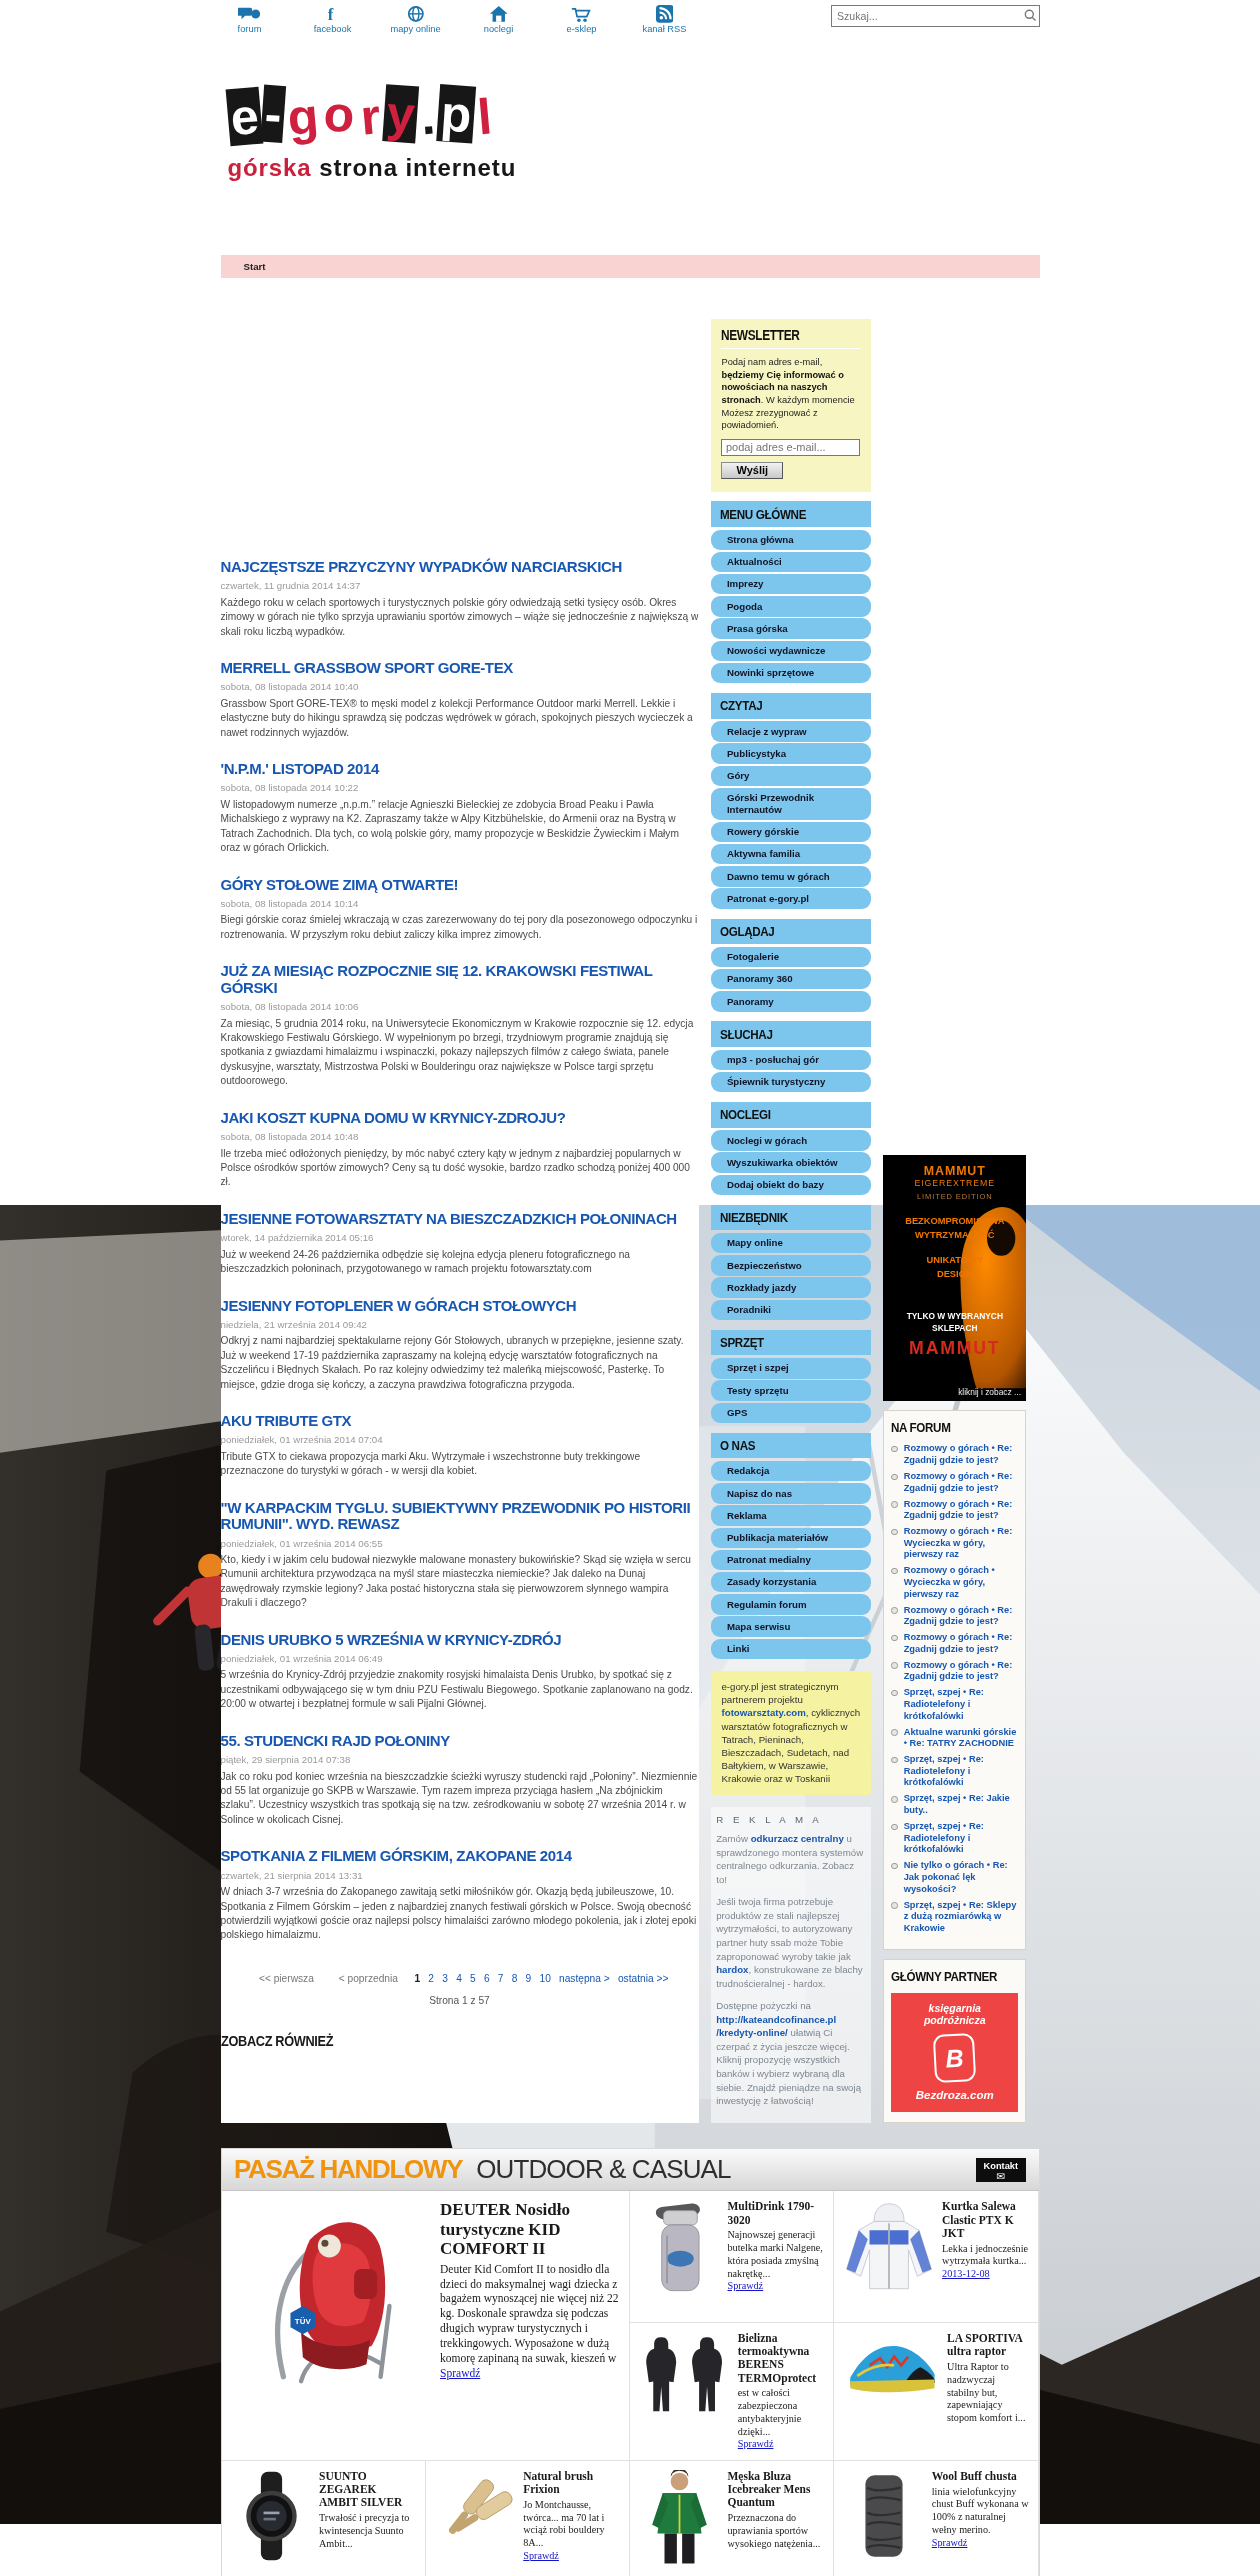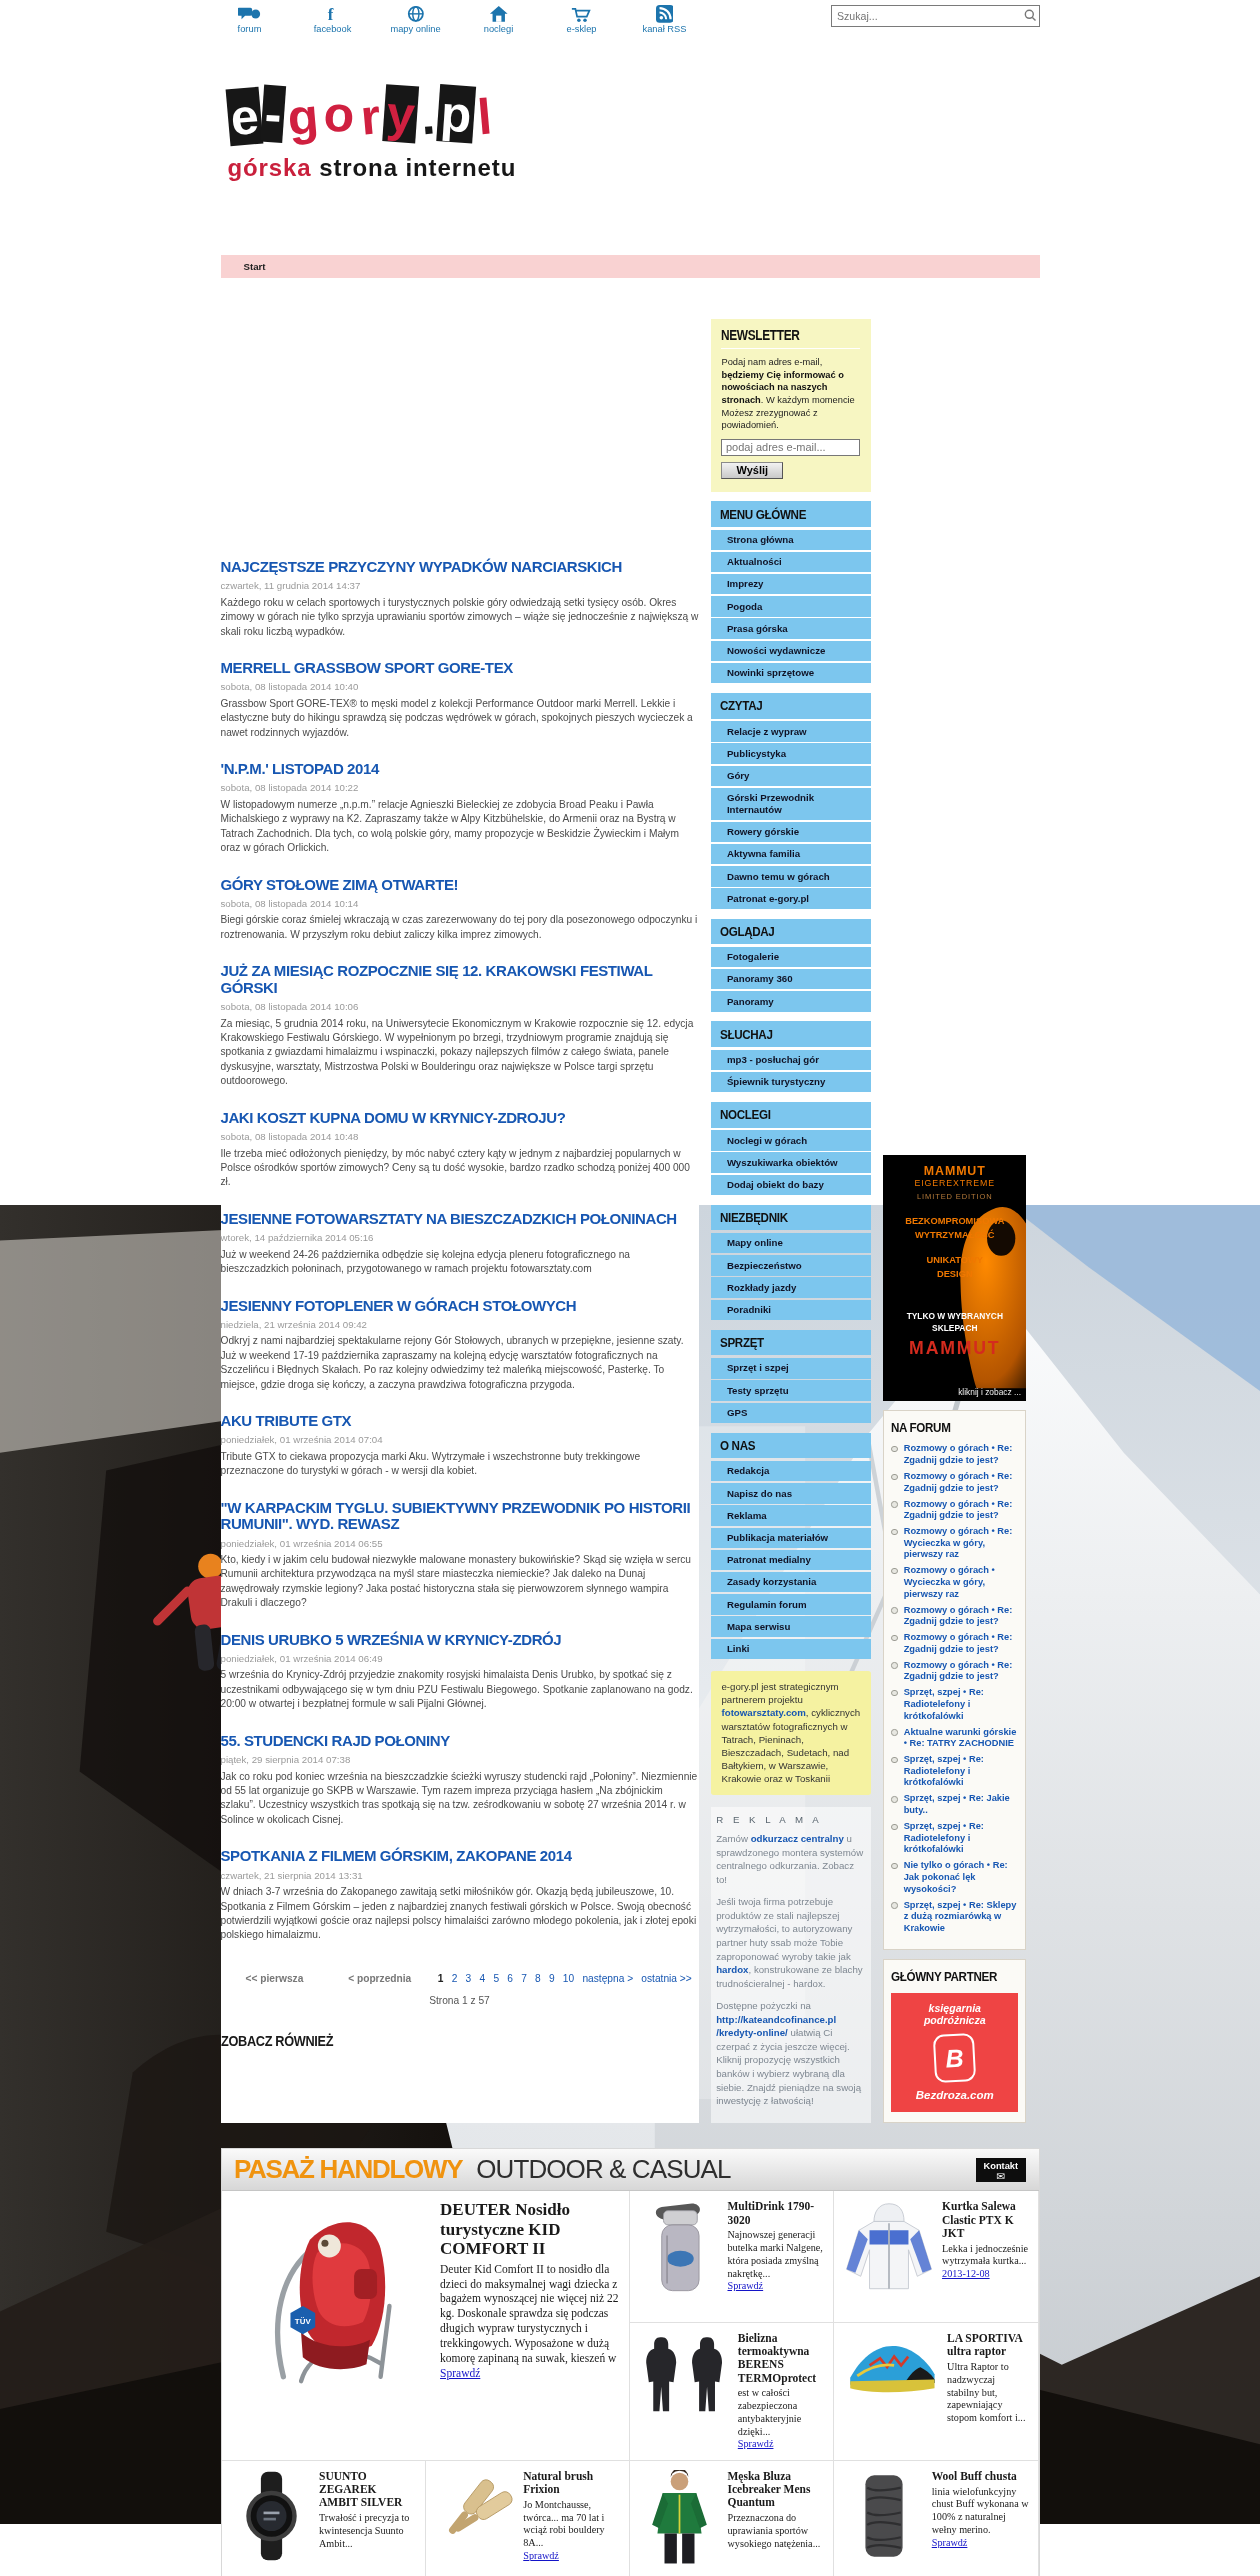--- a/index.html
+++ b/index.html
@@ -42,21 +42,21 @@
   .col-side{width:160px;}
   .col-right{width:143px;}
 
   
   .article{margin-bottom:21px;}
   .article-title{margin:0 0 4.4px 0;font-size:15px;font-weight:bold;color:#1757B2;letter-spacing:-0.4px;
       text-transform:uppercase;line-height:1.12;cursor:pointer;}
   .article-date{color:#9a9a9a;font-size:9.7px;margin-bottom:4.4px;}
   .article-body{margin:0;color:#4a4a4a;font-size:10.2px;line-height:1.42;}
   .pagination{text-align:center;font-size:10.2px;color:#555;margin-top:30px;}
-  .pg-muted{color:#777;margin:0 21px;font-weight:bold;}
+  .pg-muted{color:#777;margin:0 11px;}
   .pg-cur{font-weight:bold;color:#222;margin:0 2.7px;}
   .pg-link{color:#1757B2;margin:0 2.7px;cursor:pointer;}
   .pg-next{color:#1757B2;margin:0 2.7px;cursor:pointer;}
   .page-info{text-align:center;font-size:10.2px;color:#555;margin-top:10.6px;}
   .see-also{margin-top:26.5px;font-size:15px;font-weight:bold;color:#1a1a1a;letter-spacing:-0.4px;}
 
   .cond{display:inline-block;transform:scaleX(0.85);transform-origin:0 50%;white-space:nowrap;
         letter-spacing:-0.4px;font-weight:bold;}
 
   
@@ -66,21 +66,21 @@
   .nl-text b{color:#111;}
   .nl-input{width:100%;box-sizing:border-box;margin-top:7px;border:0.9px solid #777;font-size:11px;
             padding:1.8px 3.5px;color:#444;font-family:"Liberation Sans",sans-serif;}
   .nl-btn{margin-top:5.3px;padding:1.8px 14px;background:linear-gradient(#f2f2f2,#c9c9c9);
           border:0.9px solid #8a8a8a;border-right-color:#555;border-bottom-color:#555;
           font-weight:bold;font-size:11px;cursor:pointer;font-family:"Liberation Sans",sans-serif;}
   .menu-section{margin-top:9.7px;}
   .menu-title{background:#7CC6EE;padding:5.3px 8.8px;font-size:13.7px;color:#101010;}
   .menu-items{list-style:none;margin:2.7px 0 0 0;padding:0;}
   .menu-item{background:#7CC6EE;margin-top:1.8px;padding:4.4px 7px 4.4px 16px;font-size:9.7px;
-             font-weight:bold;color:#101326;cursor:pointer;line-height:1.2;}
+             font-weight:bold;color:#101326;cursor:pointer;line-height:1.2;border-radius:9px;}
   .note-box{margin-top:11.5px;background:#F5F2A1;border-radius:2.7px;padding:9.7px 10.6px;font-size:9.7px;
             color:#333;line-height:1.35;}
   .note-box a{color:#1757B2;font-weight:bold;cursor:pointer;}
   .rek-block{margin-top:12.4px;background:rgba(255,255,255,0.55);padding:7px 5.3px;}
   .rek-label{letter-spacing:3.5px;color:#5a6670;font-size:9.7px;margin-bottom:7px;}
   .rek-ad{color:#7e8791;font-size:9.7px;line-height:1.4;margin:0 0 8.8px 0;}
   .rek-ad a{color:#1757B2;font-weight:bold;cursor:pointer;}
 
   
   .mammut{position:relative;background:#000;height:246px;overflow:hidden;text-align:center;cursor:pointer;}

